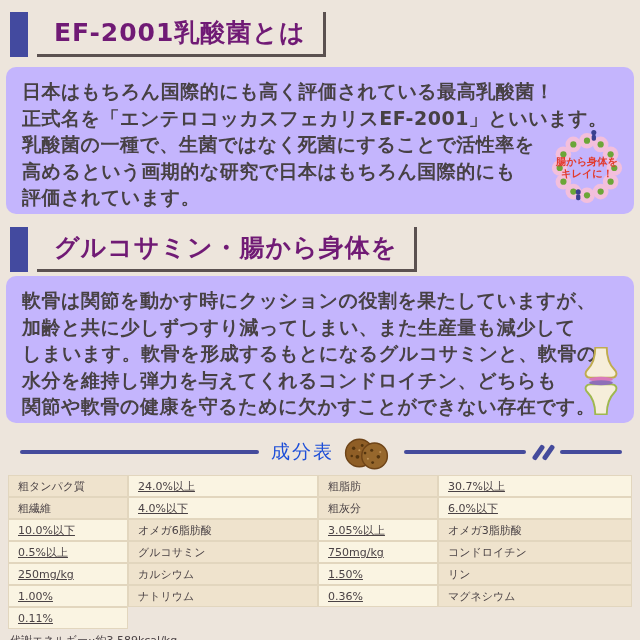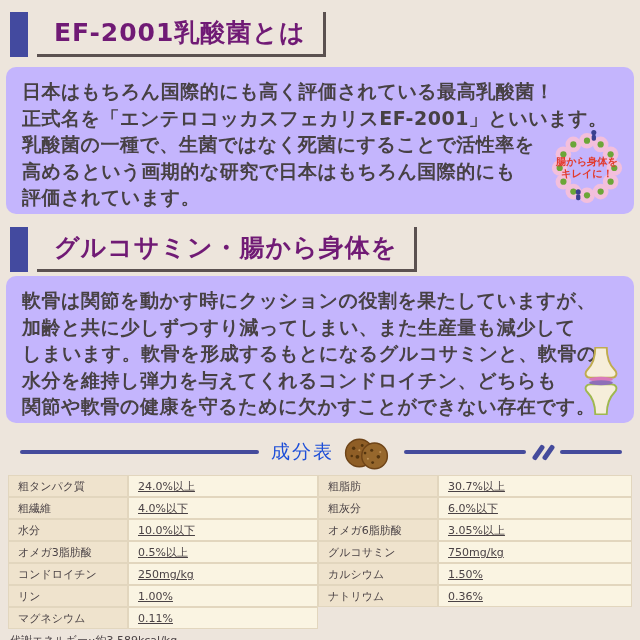--- a/index.html
+++ b/index.html
@@ -171,21 +171,20 @@
     <div class="cell lbl">粗タンパク質</div>
     <div class="cell val">24.0%以上</div>
     <div class="cell lbl">粗脂肪</div>
     <div class="cell val">30.7%以上</div>
 
     <div class="cell lbl">粗繊維</div>
     <div class="cell val">4.0%以下</div>
     <div class="cell lbl">粗灰分</div>
     <div class="cell val">6.0%以下</div>
 
-    <div class="cell lbl">水分</div>
     <div class="cell val">10.0%以下</div>
     <div class="cell lbl">オメガ6脂肪酸</div>
     <div class="cell val">3.05%以上</div>
 
     <div class="cell lbl">オメガ3脂肪酸</div>
     <div class="cell val">0.5%以上</div>
     <div class="cell lbl">グルコサミン</div>
     <div class="cell val">750mg/kg</div>
 
     <div class="cell lbl">コンドロイチン</div>

